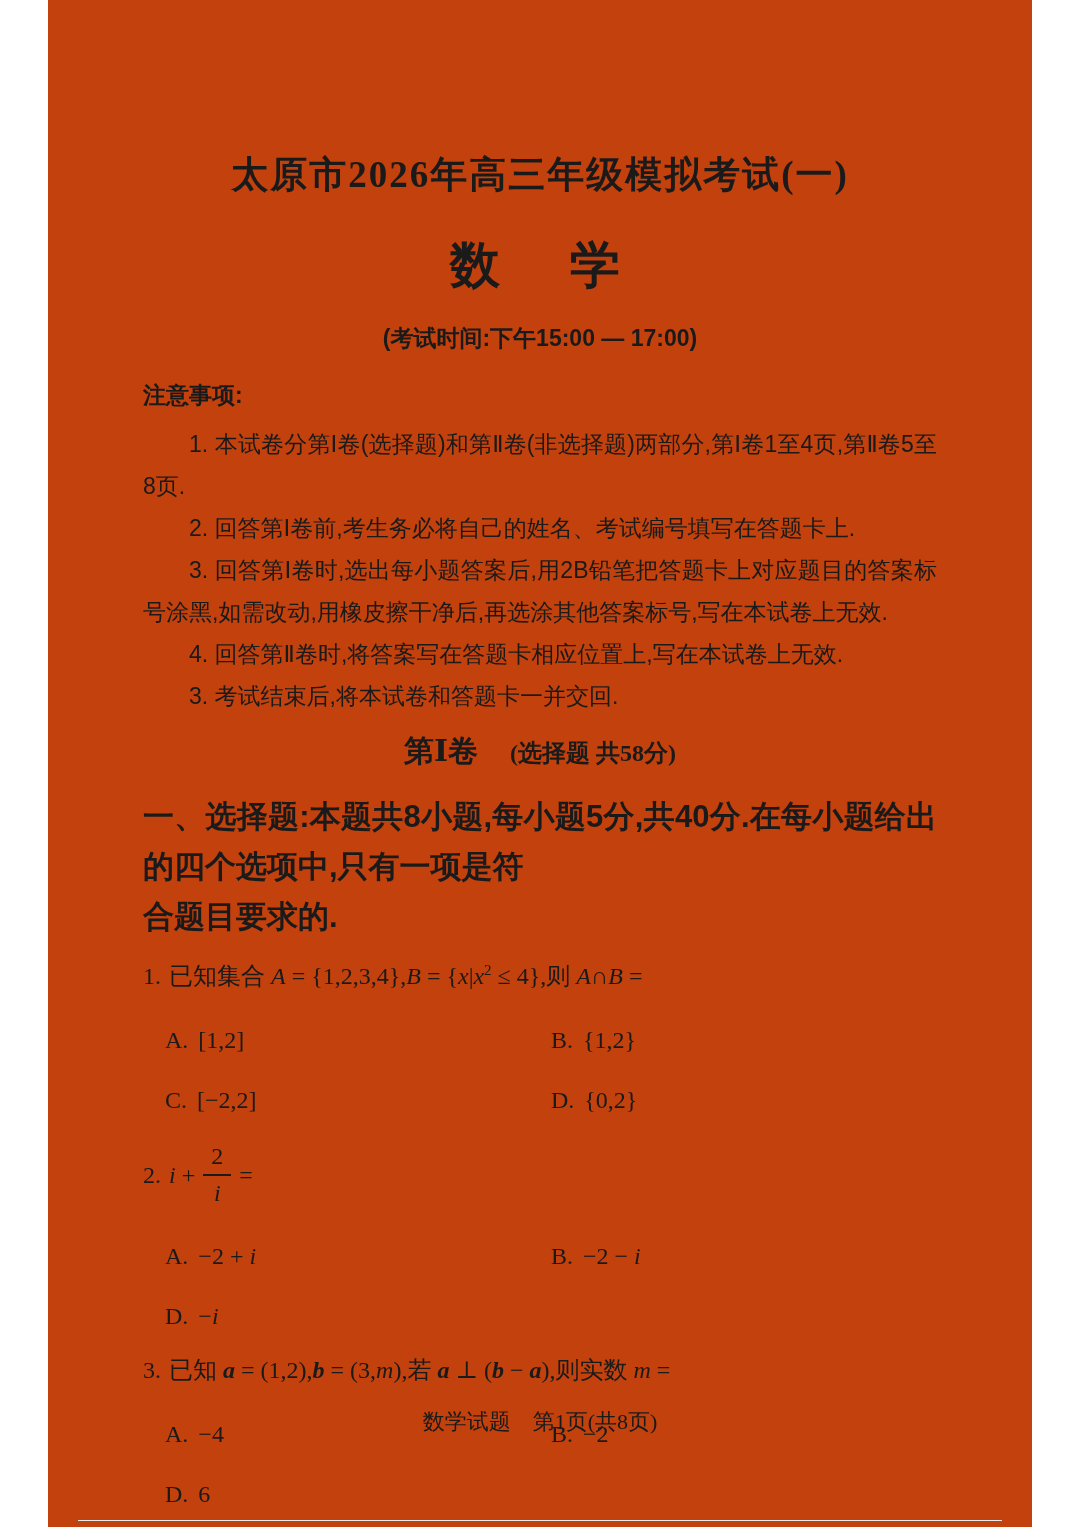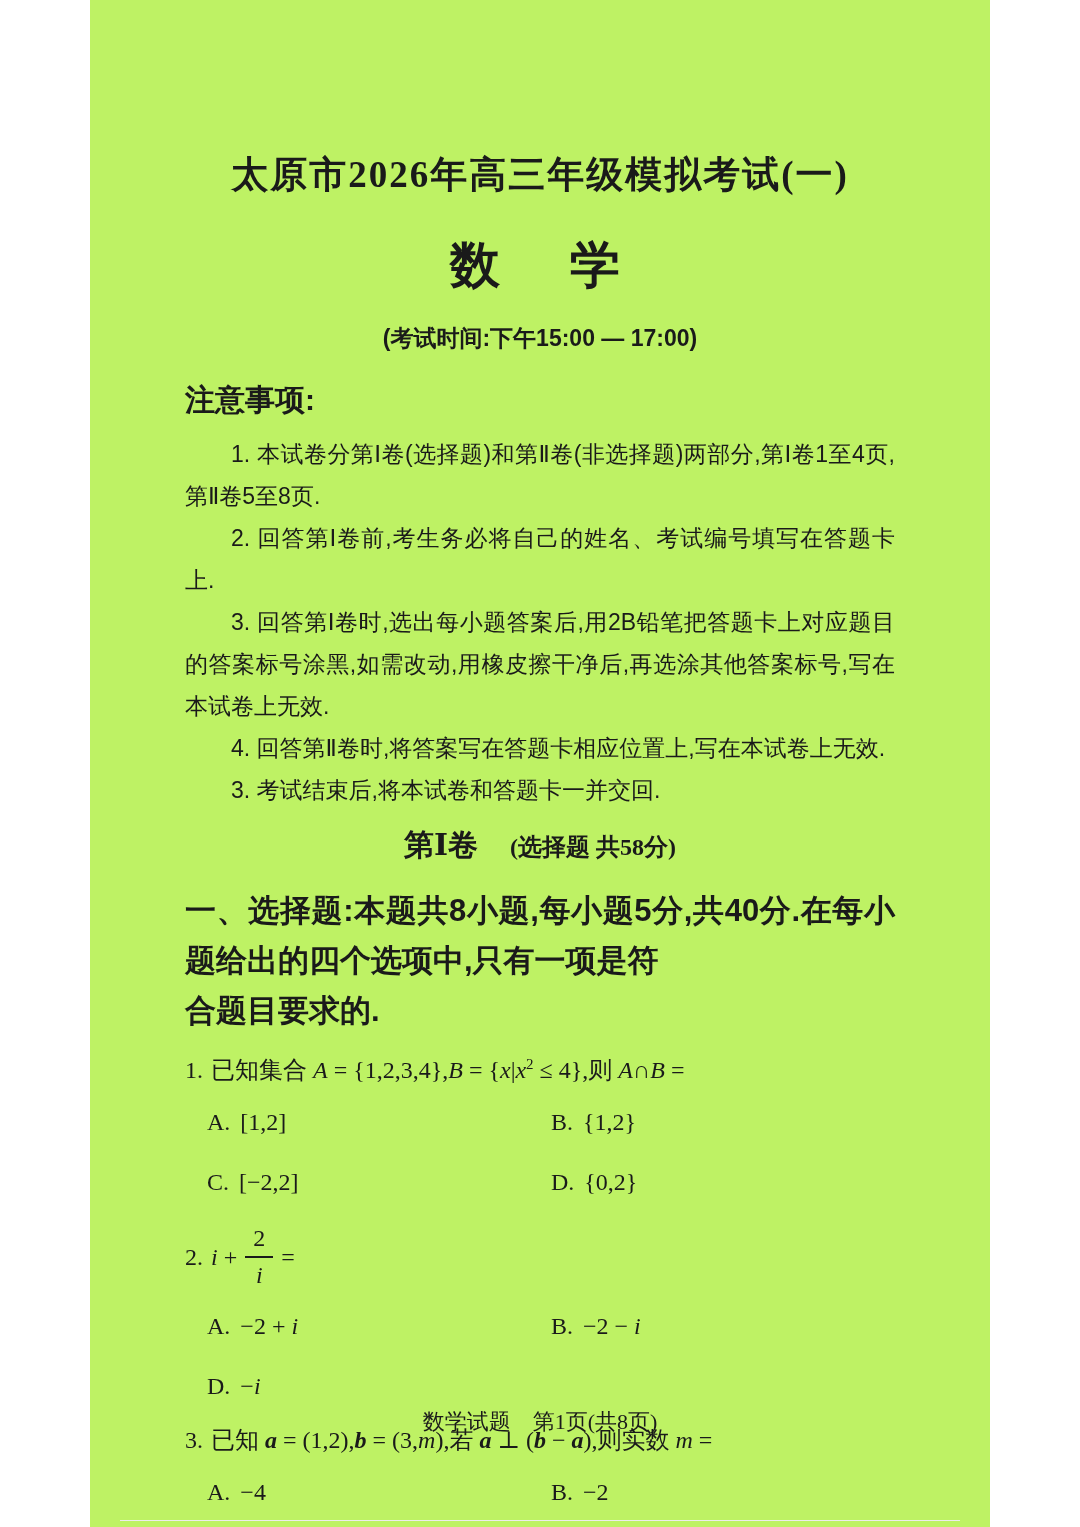--- a/index.html
+++ b/index.html
@@ -1,43 +1,43 @@
 <!DOCTYPE html>
 <html><head>
 <meta charset="utf-8">
 <style>
   html, body { margin: 0; padding: 0; background: #ffffff; }
   .page {
     position: relative;
-    width: 900px; height: 1527px;
+    width: 984px; height: 1527px;
     box-sizing: border-box;
     padding: 0 95px;
     margin: 0 auto;
-    background: #bef264;
+    background: #c2410c;
     color: #1a1a1a;
     font-family: "Liberation Serif", "DejaVu Serif", serif;
     overflow: hidden;
   }
   .title {
     margin: 0; padding-top: 150px;
     text-align: center;
     font-size: 37px; font-weight: 700; letter-spacing: 2px;
   }
   .subject {
     margin-top: 32px; text-align: center;
     font-size: 50px; font-weight: 700; letter-spacing: 10px;
   }
   .time-note {
     margin-top: 24px; text-align: center;
     font-size: 23px; font-weight: 700;
     font-family: "Liberation Sans", "DejaVu Sans", sans-serif;
   }
   .notice-heading {
     margin-top: 26px;
-    font-size: 30px; font-weight: 700;
+    font-size: 23px; font-weight: 700;
     font-family: "Liberation Sans", "DejaVu Sans", sans-serif;
   }
   .note {
     margin: 0; margin-top: 0;
     font-size: 23px; line-height: 42px;
     text-indent: 2em; text-align: justify;
     font-weight: 500;
     font-family: "Liberation Sans", "DejaVu Sans", sans-serif;
   }
   .notes-block { margin-top: 12px; }
@@ -53,21 +53,21 @@
   .question { margin-top: 0; }
   .q1 { margin-top: 18px; }
   .q2 { margin-top: 26px; }
   .q3 { margin-top: 22px; }
   .stem { font-size: 24px; line-height: 32px; }
   .stem-frac { display: flex; align-items: center; }
   .qno { margin-right: 8px; }
   .options {
     display: grid; grid-template-columns: 1fr 1fr;
     row-gap: 28px;
-    padding-left: 22px; margin-top: 20px;
+    padding-left: 22px; margin-top: 32px;
     font-size: 24px; line-height: 32px;
   }
   .opt-label { margin-right: 10px; }
   .seg.cn { font-style: normal; }
   .seg.rm { font-style: normal; text-align: right; }
   .seg.it { font-style: italic; }
   .seg.bi { font-style: italic; font-weight: 700; }
   .seg.sup { font-size: 15px; vertical-align: super; line-height: 0; }
   .frac {
     display: inline-flex; flex-direction: column; align-items: center;

